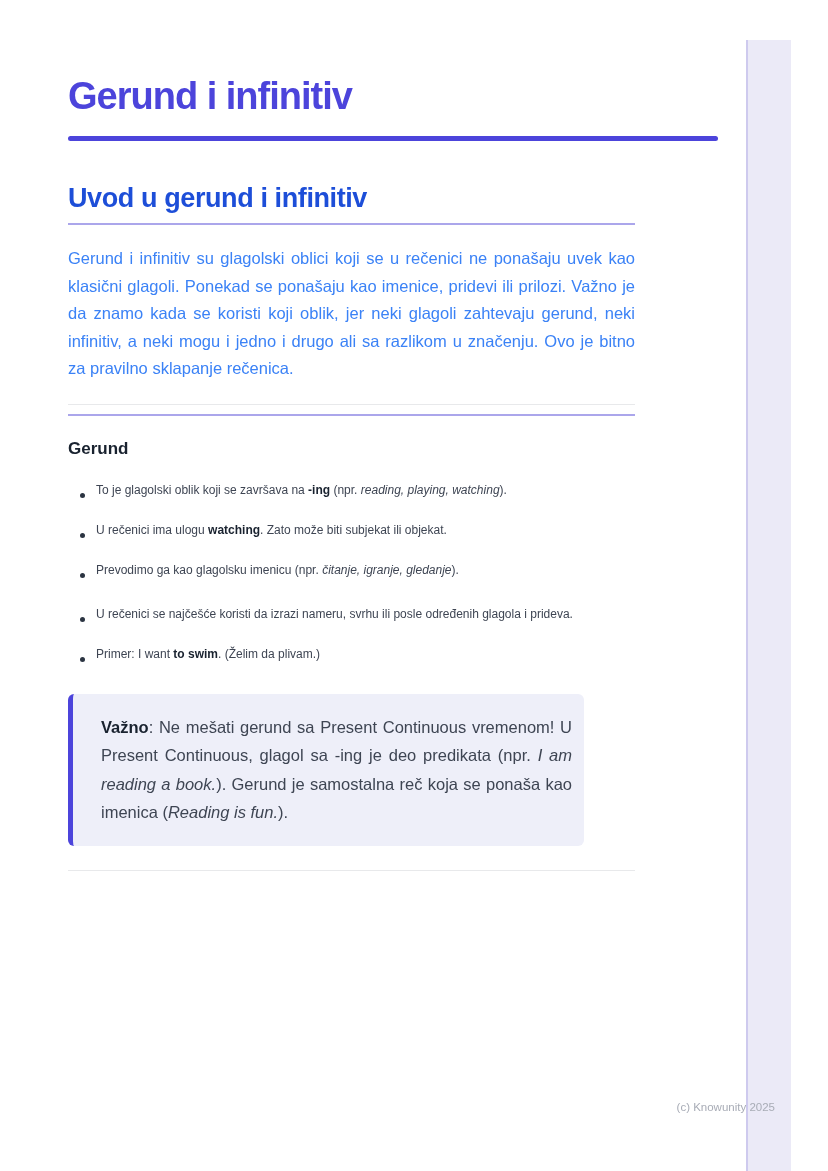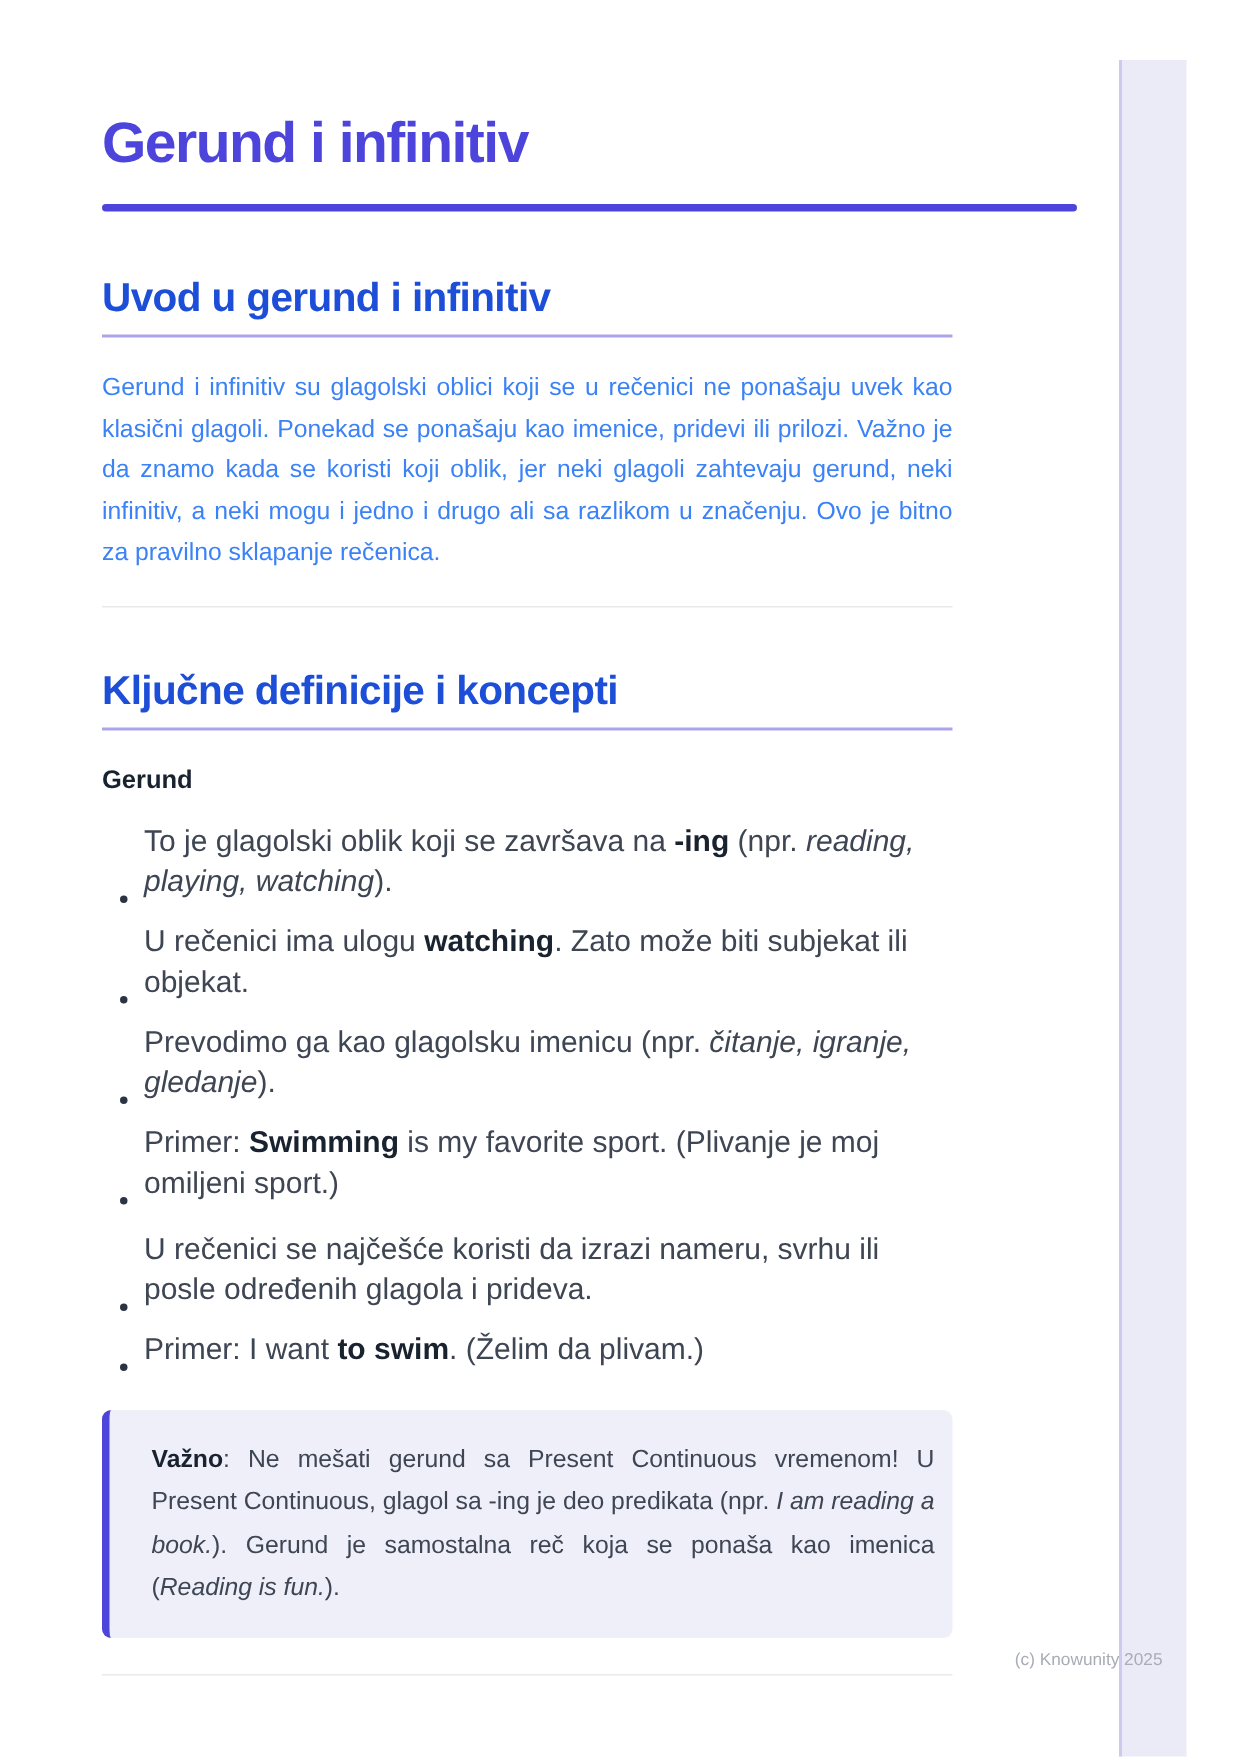--- a/index.html
+++ b/index.html
@@ -74,38 +74,38 @@
     line-height: 22px;
     font-weight: 700;
     color: #19222F;
   }
   ul.bullet-list {
     list-style: none;
     margin-top: 17px;
   }
   ul.bullet-list li {
     display: flex;
-    align-items: flex-end;
+    align-items: center;
     margin-bottom: 13px;
-    font-size: 20px;
+    font-size: 12px;
     line-height: 27px;
   }
   .dot {
     flex: 0 0 auto;
     width: 5px; height: 5px;
     border-radius: 50%;
     background: #2B3442;
     margin: 11px 11px 0 12px;
   }
   .li-text { flex: 1 1 auto; }
   .b { font-weight: 700; color: #19222F; }
   .i { font-style: italic; }
   .callout {
     margin-top: 26px;
-    width: 567px;
+    width: 516px;
     background: #EEEFF9;
     border-left: 5px solid #4C44DB;
     border-radius: 6px;
     padding: 19px 12px 19px 28px;
   }
   .callout-text {
     font-size: 16.5px;
     line-height: 28.5px;
     text-align: justify;
     color: #3E4553;
@@ -130,40 +130,35 @@
   <h1 class="doc-title">Gerund i infinitiv</h1>
   <div class="title-rule"></div>
 
   <h2 class="section-heading h2-intro">Uvod u gerund i infinitiv</h2>
   <div class="heading-rule"></div>
 
   <p class="intro-paragraph">Gerund i infinitiv su glagolski oblici koji se u rečenici ne ponašaju uvek kao klasični glagoli. Ponekad se ponašaju kao imenice, pridevi ili prilozi. Važno je da znamo kada se koristi koji oblik, jer neki glagoli zahtevaju gerund, neki infinitiv, a neki mogu i jedno i drugo ali sa razlikom u značenju. Ovo je bitno za pravilno sklapanje rečenica.</p>
 
   <div class="divider"></div>
 
-  <h2 class="section-heading h2-definitions">Ključne definicije i koncepti</h2>
   <div class="heading-rule"></div>
 
   <h3 class="subheading">Gerund</h3>
   <ul class="bullet-list">
     <li>
       <span class="dot"></span>
       <span class="li-text"><span>To je glagolski oblik koji se završava na </span><span class="b">-ing</span><span> (npr. </span><span class="i">reading, playing, watching</span><span>).</span></span>
     </li>
     <li>
       <span class="dot"></span>
       <span class="li-text"><span>U rečenici ima ulogu </span><span class="b">watching</span><span>. Zato može biti subjekat ili objekat.</span></span>
     </li>
     <li>
       <span class="dot"></span>
       <span class="li-text"><span>Prevodimo ga kao glagolsku imenicu (npr. </span><span class="i">čitanje, igranje, gledanje</span><span>).</span></span>
-    </li>
-    <li>
-      <span class="dot"></span>
-      <span class="li-text"><span>Primer: </span><span class="b">Swimming</span><span> is my favorite sport. (Plivanje je moj omiljeni sport.)</span></span>
     </li>
   </ul>
 
   <ul class="bullet-list">
     <li>
       <span class="dot"></span>
       <span class="li-text"><span>U rečenici se najčešće koristi da izrazi nameru, svrhu ili posle određenih glagola i prideva.</span></span>
     </li>
     <li>
       <span class="dot"></span>

